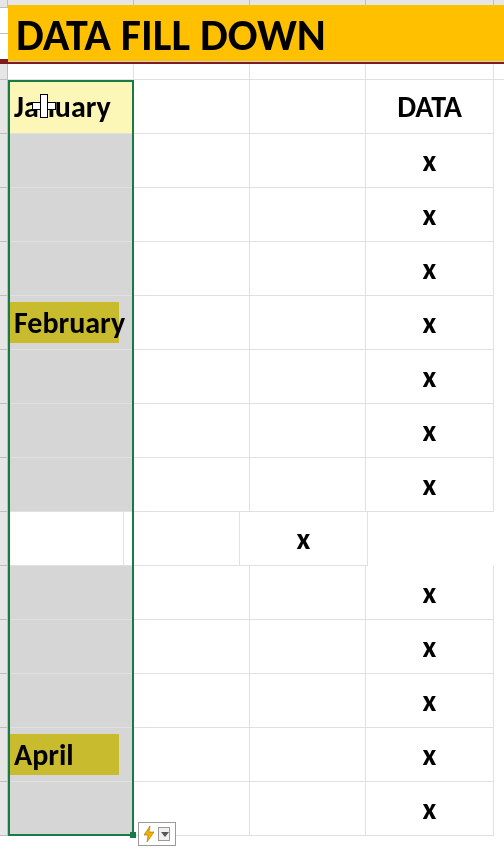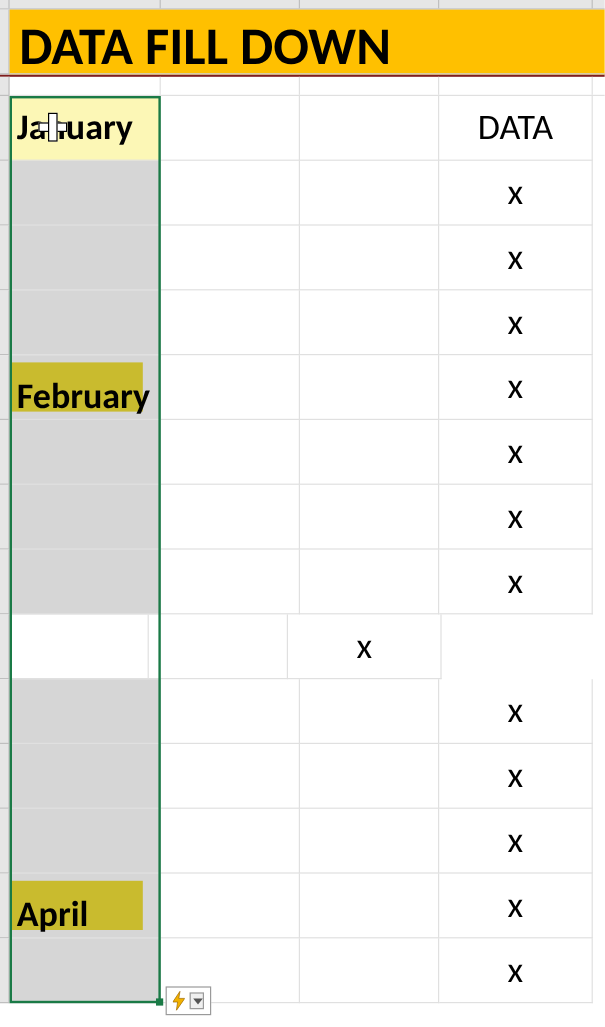--- a/index.html
+++ b/index.html
@@ -33,22 +33,23 @@
   .colhdr span {
     position: absolute;
     top: -14px;
     left: 50%;
     transform: translateX(-50%);
   }
 
   
   .title-wrap {
     height: 56px;
-    border-bottom: 2px solid #7f1d1d;
-    display:flex;
+    border-bottom: 5px solid #7f1d1d;
+    display:flex;
+    align-items:center;
   }
   .rowstub {
     width: 8px;
     background:#e6e6e6;
     border-right:1px solid #bfbfbf;
     border-bottom:1px solid #bfbfbf;
     flex-shrink:0;
   }
   .title {
     flex: 1;
@@ -90,23 +91,23 @@
   .cell {
     border-right: 1px solid #e0e0e0;
     border-bottom: 1px solid #e0e0e0;
     display: flex;
     align-items: center;
     position: relative;
   }
   .colB { width: 126px; padding-left:6px; font-size:30px; font-weight:700; color:#000; overflow:visible; white-space:nowrap;}
   .colC { width: 116px; }
   .colD { width: 116px; }
-  .colE { width: 128px; justify-content:center; font-size:30px; font-weight:400; color:#000;}
-
-  .sel-fill { background:#d6d6d6;align-items:flex-end; }
+  .colE { width: 128px; justify-content:center; font-size:30px; font-weight:700; color:#000;}
+
+  .sel-fill { background:#d6d6d6; }
   .hdr-active { background:#fcf7b6 !important; }
   .month-hl { }
   .month-hl::before{
     content:"";
     position:absolute;
     left:2px;right:14px;top:6px;bottom:6px;
     background:#c9bb2e;
     z-index:0;
   }
   .month-hl span{position:relative;z-index:1;}

